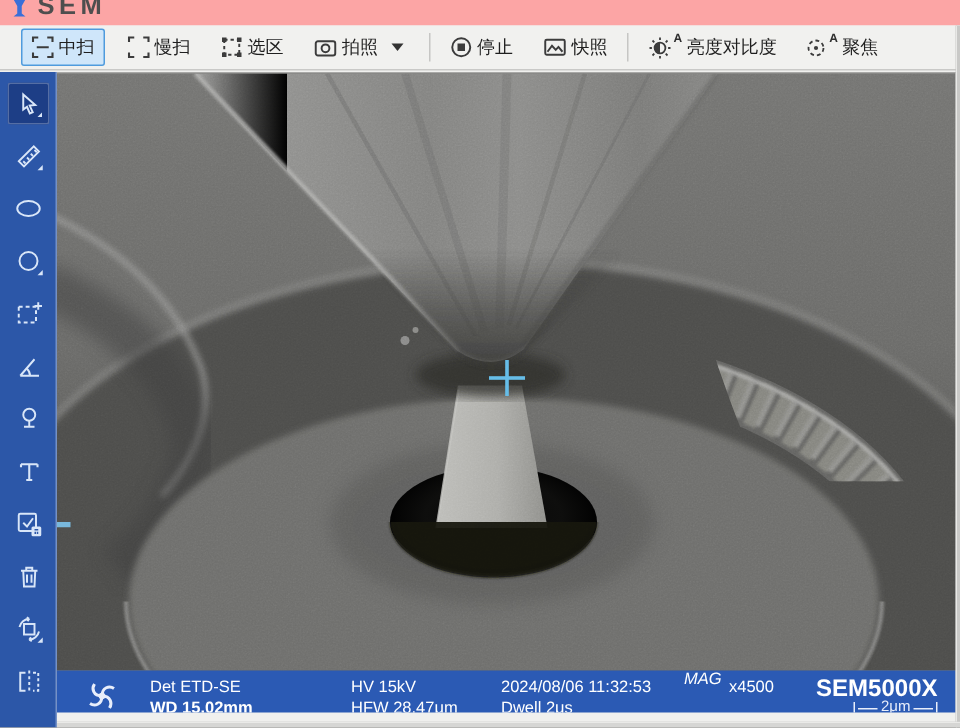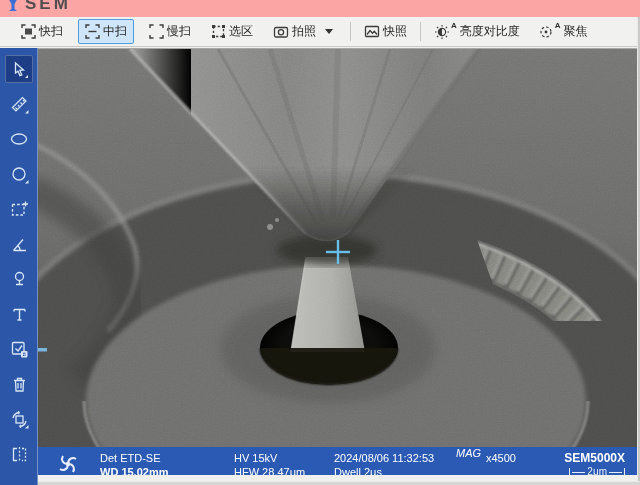--- a/index.html
+++ b/index.html
@@ -33,21 +33,21 @@
     position:relative;border-radius:2px;flex:none;}
   .side-tool.active{background:#1d3e86;box-shadow:inset 0 0 0 1px rgba(255,255,255,.25);}
   
   .viewport{position:absolute;left:38px;top:48px;width:599px;height:399px;background:#6d6d6b;overflow:hidden;z-index:1;
     border-top:1px solid #a8a8a6;box-sizing:border-box;}
   
   .statusbar{position:absolute;left:38px;top:447px;width:599px;height:28px;background:#2b5ab4;color:#fff;
     font-size:11px;z-index:4;overflow:hidden;}
   .statusbar span{position:absolute;white-space:nowrap;}
   .sb-logo{position:absolute;left:16px;top:3px;}
-  .sb-model{font-weight:bold;font-size:12px;}
+  .sb-model{font-weight:bold;font-size:16px;}
   .scalebar{position:absolute;right:12px;top:20px;display:flex;align-items:center;gap:2px;color:#e8eefb;}
   .scalebar .tick{width:1px;height:8px;background:#e8eefb;}
   .scalebar .line{width:13px;height:1px;background:#e8eefb;}
   .scalebar .lbl{font-size:10px;line-height:10px;position:static;}
   
   .edge-right{position:absolute;left:637px;top:17px;width:3px;height:468px;background:#c9c9c7;
     box-shadow:inset 1px 0 0 #e9e9e7;z-index:6;}
   .edge-bottom{position:absolute;left:38px;top:481px;width:602px;height:4px;background:#d6d6d4;
     box-shadow:inset 0 1px 0 #eaeae8;z-index:6;}
 </style>
@@ -58,29 +58,20 @@
   <span class="logo-glyph">
     <svg width="16" height="22" viewBox="0 0 16 22">
       <path d="M2,2 L14,2 L9.5,10 L9.5,15 L12,17 L4,17 L6.5,15 L6.5,10 Z" fill="#3a6fd8"></path>
     </svg>
   </span>
   <span class="app-title">SEM</span>
 </div>
 
 <div class="toolbar">
 
-  <div class="tb-btn mr8">
-    <span class="ico">
-      <svg width="15" height="15" viewBox="0 0 15 15" fill="none" stroke="#3c3c3c" stroke-width="1.4">
-        <path d="M1,4 V1 H4.5 M10.5,1 H14 V4 M14,11 V14 H10.5 M4.5,14 H1 V11"></path>
-        <rect x="4" y="4.5" width="7" height="6" fill="#4a4a4a" stroke="none"></rect>
-      </svg>
-      </span>
-    <span>快扫</span>
-  </div>
 
   <div class="tb-btn selected mr8">
     <span class="ico">
       <svg width="15" height="15" viewBox="0 0 15 15" fill="none" stroke="#3c3c3c" stroke-width="1.4">
         <path d="M1,4 V1 H4.5 M10.5,1 H14 V4 M14,11 V14 H10.5 M4.5,14 H1 V11"></path>
         <line x1="3.5" y1="7.5" x2="11.5" y2="7.5"></line>
       </svg>
       </span>
     <span>中扫</span>
   </div>
@@ -113,20 +104,29 @@
         <rect x="1.5" y="3.5" width="13" height="9.5" rx="1.5"></rect>
         <circle cx="8" cy="8.2" r="2.6"></circle>
       </svg>
       </span>
     <span>拍照</span>
     <span class="dd-arrow"></span>
   </div>
 
   <div class="tb-sep"></div>
 
+  <div class="tb-btn mr6">
+    <span class="ico">
+      <svg width="15" height="15" viewBox="0 0 15 15" fill="none" stroke="#3c3c3c" stroke-width="1.3">
+        <circle cx="7.5" cy="7.5" r="6"></circle>
+        <rect x="5" y="5" width="5" height="5" fill="#3c3c3c" stroke="none"></rect>
+      </svg>
+      </span>
+    <span>停止</span>
+  </div>
 
   <div class="tb-btn">
     <span class="ico">
       <svg width="16" height="15" viewBox="0 0 16 15" fill="none" stroke="#3c3c3c" stroke-width="1.3">
         <rect x="1.5" y="2.5" width="13" height="10" rx="1"></rect>
         <path d="M3,10.5 L6,6.5 L8.5,9.2 L10.3,7.3 L13,10.5"></path>
       </svg>
       </span>
     <span>快照</span>
   </div>

